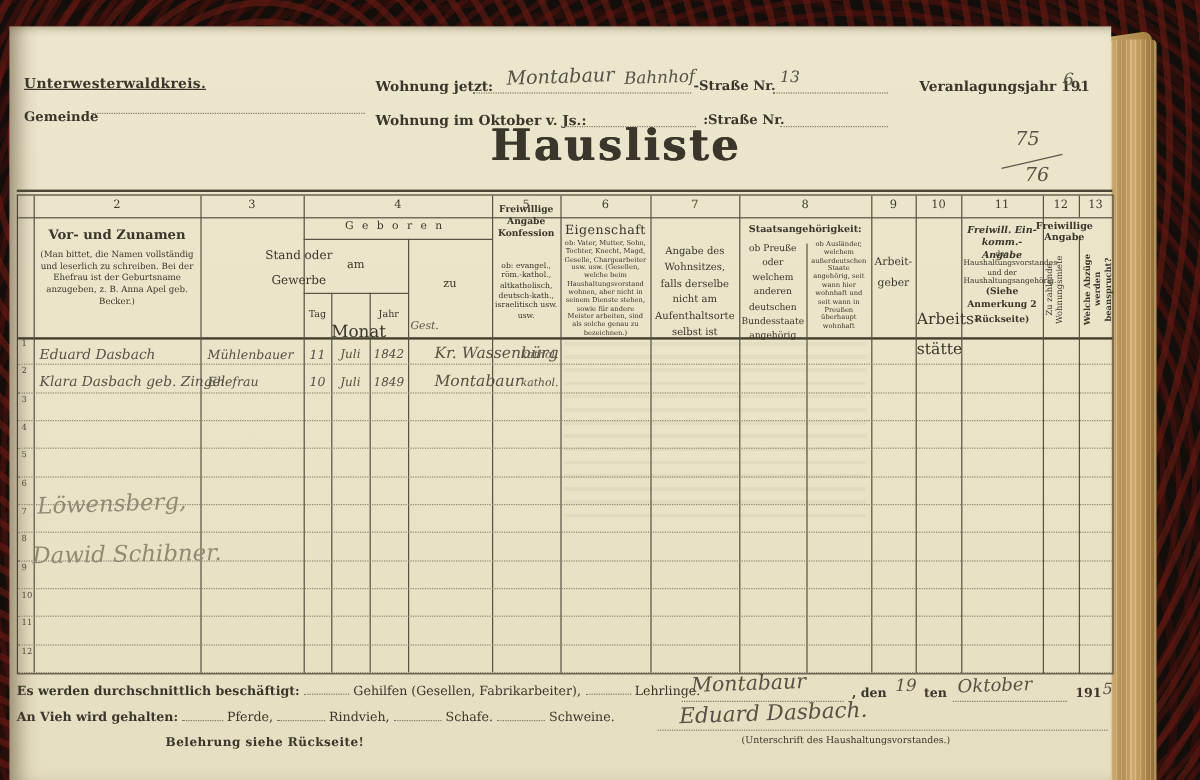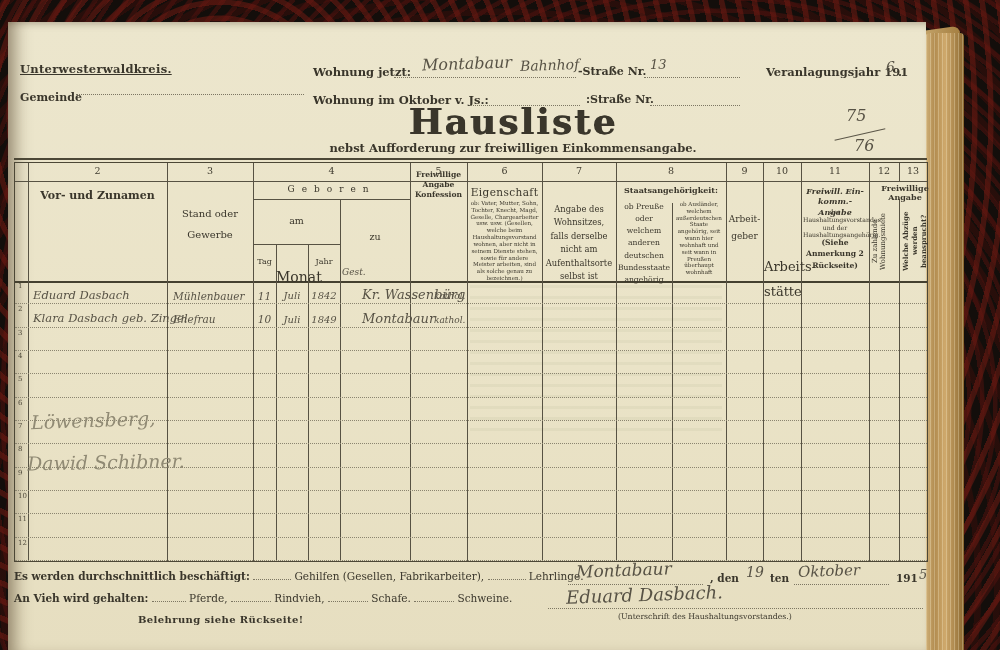--- a/index.html
+++ b/index.html
@@ -85,21 +85,20 @@
     <div class="abs printed bold" style="left:305px;top:71px;font-size:11.5px;">Wohnung im Oktober v. Js.:</div>
     <span class="dotline abs" style="left:462px;top:83px;width:110px;"></span>
     <div class="abs printed bold" style="left:578px;top:71px;font-size:11px;">:Straße Nr.</div>
     <span class="dotline abs" style="left:642px;top:83px;width:90px;"></span>
 
     <div class="abs hw" style="left:838px;top:84px;font-size:16px;">75</div>
     <div class="abs" style="left:826px;top:112px;width:52px;height:1.4px;background:#5b5648;transform:rotate(-13deg);"></div>
     <div class="abs hw" style="left:846px;top:114px;font-size:16px;">76</div>
 
     <div class="abs printed bold" style="left:350px;top:78px;width:310px;text-align:center;font-size:36px;letter-spacing:2px;text-shadow:.6px 0 #3a362b;">Hausliste</div>
-    <div class="abs printed bold" style="left:300px;top:119px;width:410px;text-align:center;font-size:11.5px;">nebst Aufforderung zur freiwilligen Einkommensangabe.</div>
 
     <div class="table">
       <div class="top2"></div>
       <div class="bleed"></div>
 
       <div class="cnum" style="left:13px;width:139px;">2</div>
       <div class="cnum" style="left:152px;width:86px;">3</div>
       <div class="cnum" style="left:238px;width:157px;">4</div>
       <div class="cnum" style="left:395px;width:57px;">5</div>
       <div class="cnum" style="left:452px;width:75px;">6</div>
@@ -128,40 +127,42 @@
       <div class="vl" style="left:601px;top:0;height:398px;"></div>
       <div class="vl" style="left:657px;top:40px;height:358px;"></div>
       <div class="vl" style="left:711px;top:0;height:398px;"></div>
       <div class="vl" style="left:748px;top:0;height:398px;"></div>
       <div class="vl" style="left:786px;top:0;height:398px;"></div>
       <div class="vl" style="left:854px;top:0;height:398px;"></div>
       <div class="vl" style="left:884px;top:0;height:18px;"></div>
       <div class="vl" style="left:884px;top:36px;height:362px;"></div>
 
       <div class="hcell bold" style="left:16px;top:26px;width:133px;font-size:11px;">Vor- und Zunamen</div>
-      <div class="hcell" style="left:152px;top:40px;width:86px;font-size:10px;line-height:2.1;white-space:pre-line;">Stand oder Gewerbe</div>
+      <div class="hcell" style="left:16px;top:44px;width:133px;font-size:7.2px;line-height:1.35;">(Man bittet, die Namen vollständig und leserlich zu schreiben. Bei der Ehefrau ist der Geburtsname anzugeben, z. B. Anna Apel geb. Becker.)</div>
+      <div class="hcell" style="left:152px;top:40px;width:86px;font-size:10px;line-height:2.1;white-space:pre-line;padding-left:39px;">Stand oder Gewerbe</div>
       <div class="hcell" style="left:238px;top:21px;width:157px;font-size:9px;letter-spacing:7px;">Geboren</div>
       <div class="hcell" style="left:238px;top:52px;width:87px;font-size:9.5px;">am</div>
       <div class="hcell" style="left:238px;top:94px;width:23px;font-size:8px;">Tag</div>
       <div class="hcell" style="left:261px;top:106px;width:32px;font-size:14px;">Monat</div>
       <div class="hcell" style="left:293px;top:94px;width:32px;font-size:8px;">Jahr</div>
       <div class="hcell" style="left:325px;top:68px;width:70px;font-size:9.5px;">zu</div>
       <div class="hcell bold" style="left:397px;top:7px;width:53px;font-size:7.6px;line-height:1.3;text-align:center;">Freiwillige Angabe Konfession</div>
+      <div class="hcell" style="left:397px;top:54px;width:53px;font-size:6.4px;line-height:1.3;">ob: evangel., röm.-kathol., altkatholisch, deutsch-kath., israelitisch usw. usw.</div>
       <div class="hcell" style="left:454px;top:23px;width:71px;font-size:10.5px;letter-spacing:.4px;">Eigenschaft</div>
       <div class="hcell tiny" style="left:454px;top:37px;width:71px;">ob: Vater, Mutter, Sohn, Tochter, Knecht, Magd, Geselle, Chargearbeiter usw. usw. (Gesellen, welche beim Haushaltungsvorstand wohnen, aber nicht in seinem Dienste stehen, sowie für andere Meister arbeiten, sind als solche genau zu bezeichnen.)</div>
       <div class="hcell" style="left:529px;top:40px;width:70px;font-size:8.4px;line-height:1.6;">Angabe des Wohnsitzes, falls derselbe nicht am Aufenthaltsorte selbst ist</div>
       <div class="hcell bold" style="left:601px;top:22px;width:110px;font-size:8px;">Staatsangehörigkeit:</div>
       <div class="hcell" style="left:602px;top:38px;width:54px;font-size:7.6px;line-height:1.6;">ob Preuße oder welchem anderen deutschen Bundesstaate angehörig</div>
       <div class="hcell tiny" style="left:659px;top:38px;width:50px;">ob Ausländer, welchem außerdeutschen Staate angehörig, seit wann hier wohnhaft und seit wann in Preußen überhaupt wohnhaft</div>
       <div class="hcell" style="left:712px;top:48px;width:35px;font-size:9px;line-height:1.9;">Arbeit-geber</div>
       <div class="hcell" style="left:749px;top:48px;width:36px;font-size:13px;line-height:1.9;margin-top:44px;">Arbeits-stätte</div>
       <div class="hcell bold" style="left:788px;top:23px;width:64px;font-size:8px;line-height:1.3;font-style:italic;">Freiwill. Ein-komm.-Angabe</div>
       <div class="hcell" style="left:788px;top:45px;width:64px;font-size:6.2px;line-height:1.25;">des Haushaltungsvorstandes und der Haushaltungsangehörig.</div>
       <div class="hcell bold" style="left:788px;top:74px;width:64px;font-size:7.6px;line-height:1.5;">(Siehe Anmerkung 2 Rückseite)</div>
-      <div class="hcell bold" style="left:854px;top:21px;width:72px;font-size:8px;line-height:1.1;">Freiwillige Angabe</div>
+      <div class="hcell bold" style="left:836px;top:21px;width:72px;font-size:8px;line-height:1.1;">Freiwillige Angabe</div>
       <div class="hcell vtext" style="left:856px;top:40px;width:26px;height:76px;font-size:7px;">Zu zahlende Wohnungsmiete</div>
       <div class="hcell vtext bold" style="left:886px;top:40px;width:24px;height:76px;font-size:7px;">Welche Abzüge werden beansprucht?</div>
 
       <div class="abs hw" style="left:327px;top:104px;font-size:9px;">Gest.</div>
 
       <div class="tbody">
           <div class="brow">
     <div class="bc c-num">1</div>
     <div class="bc c-name hw">Eduard Dasbach</div>
     <div class="bc c-stand hw">Mühlenbauer</div>

